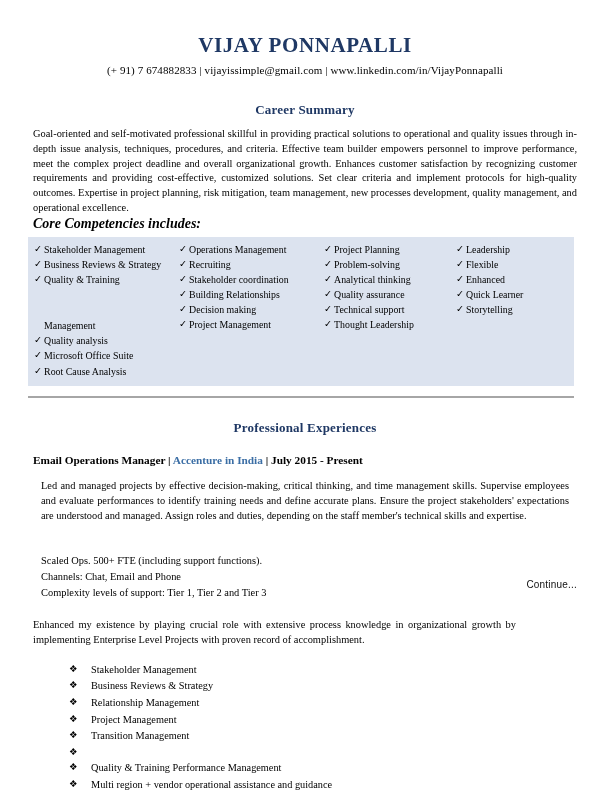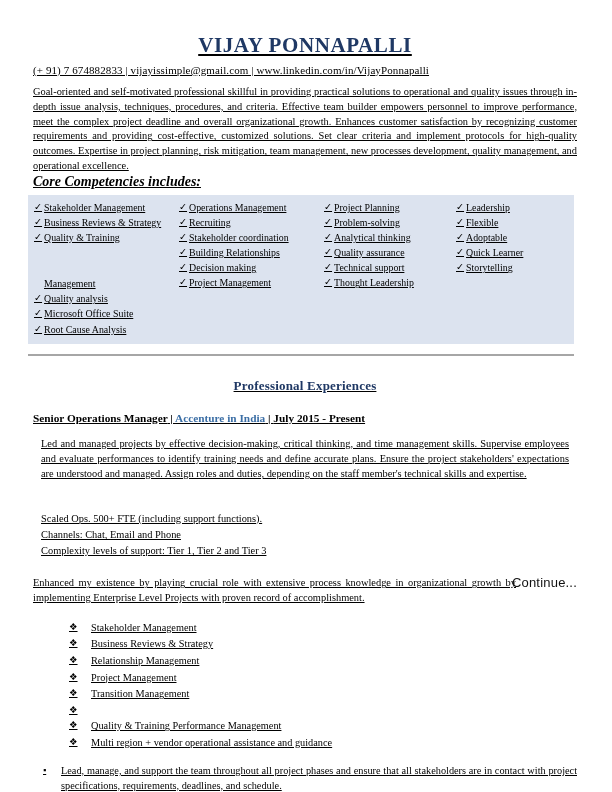--- a/index.html
+++ b/index.html
@@ -14,34 +14,34 @@
     color: #000000;
     position: relative;
     overflow: hidden;
   }
   .page {
     width: 612px;
     height: 604px;
     box-sizing: border-box;
     padding: 26px 35px 0 33px;
     position: relative;
-    text-decoration: underline;
   }
 
   
   .name {
     text-align: center;
     font-size: 21px;
     font-weight: bold;
     letter-spacing: 0.6px;
     color: #1f3864;
     margin: 8px 0 0 0;
     line-height: 1.1;
   }
   .contact {
+    text-align: center;
     font-size: 11px;
     color: #000000;
     margin-top: 7px;
     letter-spacing: 0.1px;
   }
 
   
   .section-title {
     text-align: center;
     font-size: 13px;
@@ -184,33 +184,34 @@
     flex: 1 1 auto;
     text-align: justify;
   }
 
   
   .footer {
     position: absolute;
     right: 35px;
     bottom: 14px;
     font-family: "Liberation Sans", "DejaVu Sans", sans-serif;
-    font-size: 13px;
+    font-size: 10px;
     color: #111;
     letter-spacing: 0.2px;
   }
 </style>
 </head>
 <body>
 
 <div class="page">
 
   <h1 class="name">VIJAY PONNAPALLI</h1>
   <div class="contact">(+ 91) 7 674882833 | vijayissimple@gmail.com | www.linkedin.com/in/VijayPonnapalli</div>
 
+  <div class="section-title" id="career-summary-title">Career Summary</div>
   <div class="para">Goal-oriented and self-motivated professional skillful in providing practical solutions to operational and quality issues through in-depth issue analysis, techniques, procedures, and criteria. Effective team builder empowers personnel to improve performance, meet the complex project deadline and overall organizational growth. Enhances customer satisfaction by recognizing customer requirements and providing cost-effective, customized solutions. Set clear criteria and implement protocols for high-quality outcomes. Expertise in project planning, risk mitigation, team management, new processes development, quality management, and operational excellence.</div>
 
   <div class="core-label">Core Competencies includes:</div>
 
   <div class="comp-box">
     <div class="comp-cols">
 
       <div class="comp-col">
         <div class="comp-item">
             <span class="tick">✓</span>
@@ -299,40 +300,40 @@
         <div class="comp-item">
             <span class="tick">✓</span>
             <span>Leadership</span>
           </div>
         <div class="comp-item">
             <span class="tick">✓</span>
             <span>Flexible</span>
           </div>
         <div class="comp-item">
             <span class="tick">✓</span>
-            <span>Adoptable</span>
+            <span>Enhanced</span>
           </div>
         <div class="comp-item">
             <span class="tick">✓</span>
             <span>Quick Learner</span>
           </div>
         <div class="comp-item">
             <span class="tick">✓</span>
             <span>Storytelling</span>
           </div>
       </div>
 
     </div>
   </div>
 
   <hr class="rule">
 
   <div class="section-title" id="professional-experiences-title">Professional Experiences</div>
 
-  <div class="job-head"><span>Senior Operations Manager</span><span> | </span><span class="company">Accenture in India</span><span> | </span><span>July 2015 - Present</span></div>
+  <div class="job-head"><span>Email Operations Manager</span><span> | </span><span class="company">Accenture in India</span><span> | </span><span>July 2015 - Present</span></div>
 
   <div class="indent-para">Led and managed projects by effective decision-making, critical thinking, and time management skills. Supervise employees and evaluate performances to identify training needs and define accurate plans. Ensure the project stakeholders' expectations are understood and managed. Assign roles and duties, depending on the staff member's technical skills and expertise.</div>
 
   <div class="plain-block">
     <div class="plain-line">Scaled Ops. 500+ FTE (including support functions).</div>
     <div class="plain-line">Channels: Chat, Email and Phone</div>
     <div class="plain-line">Complexity levels of support: Tier 1, Tier 2 and Tier 3</div>
   </div>
 
   <div class="wide-para">Enhanced my existence by playing crucial role with extensive process knowledge in organizational growth by implementing Enterprise Level Projects with proven record of accomplishment.</div>

